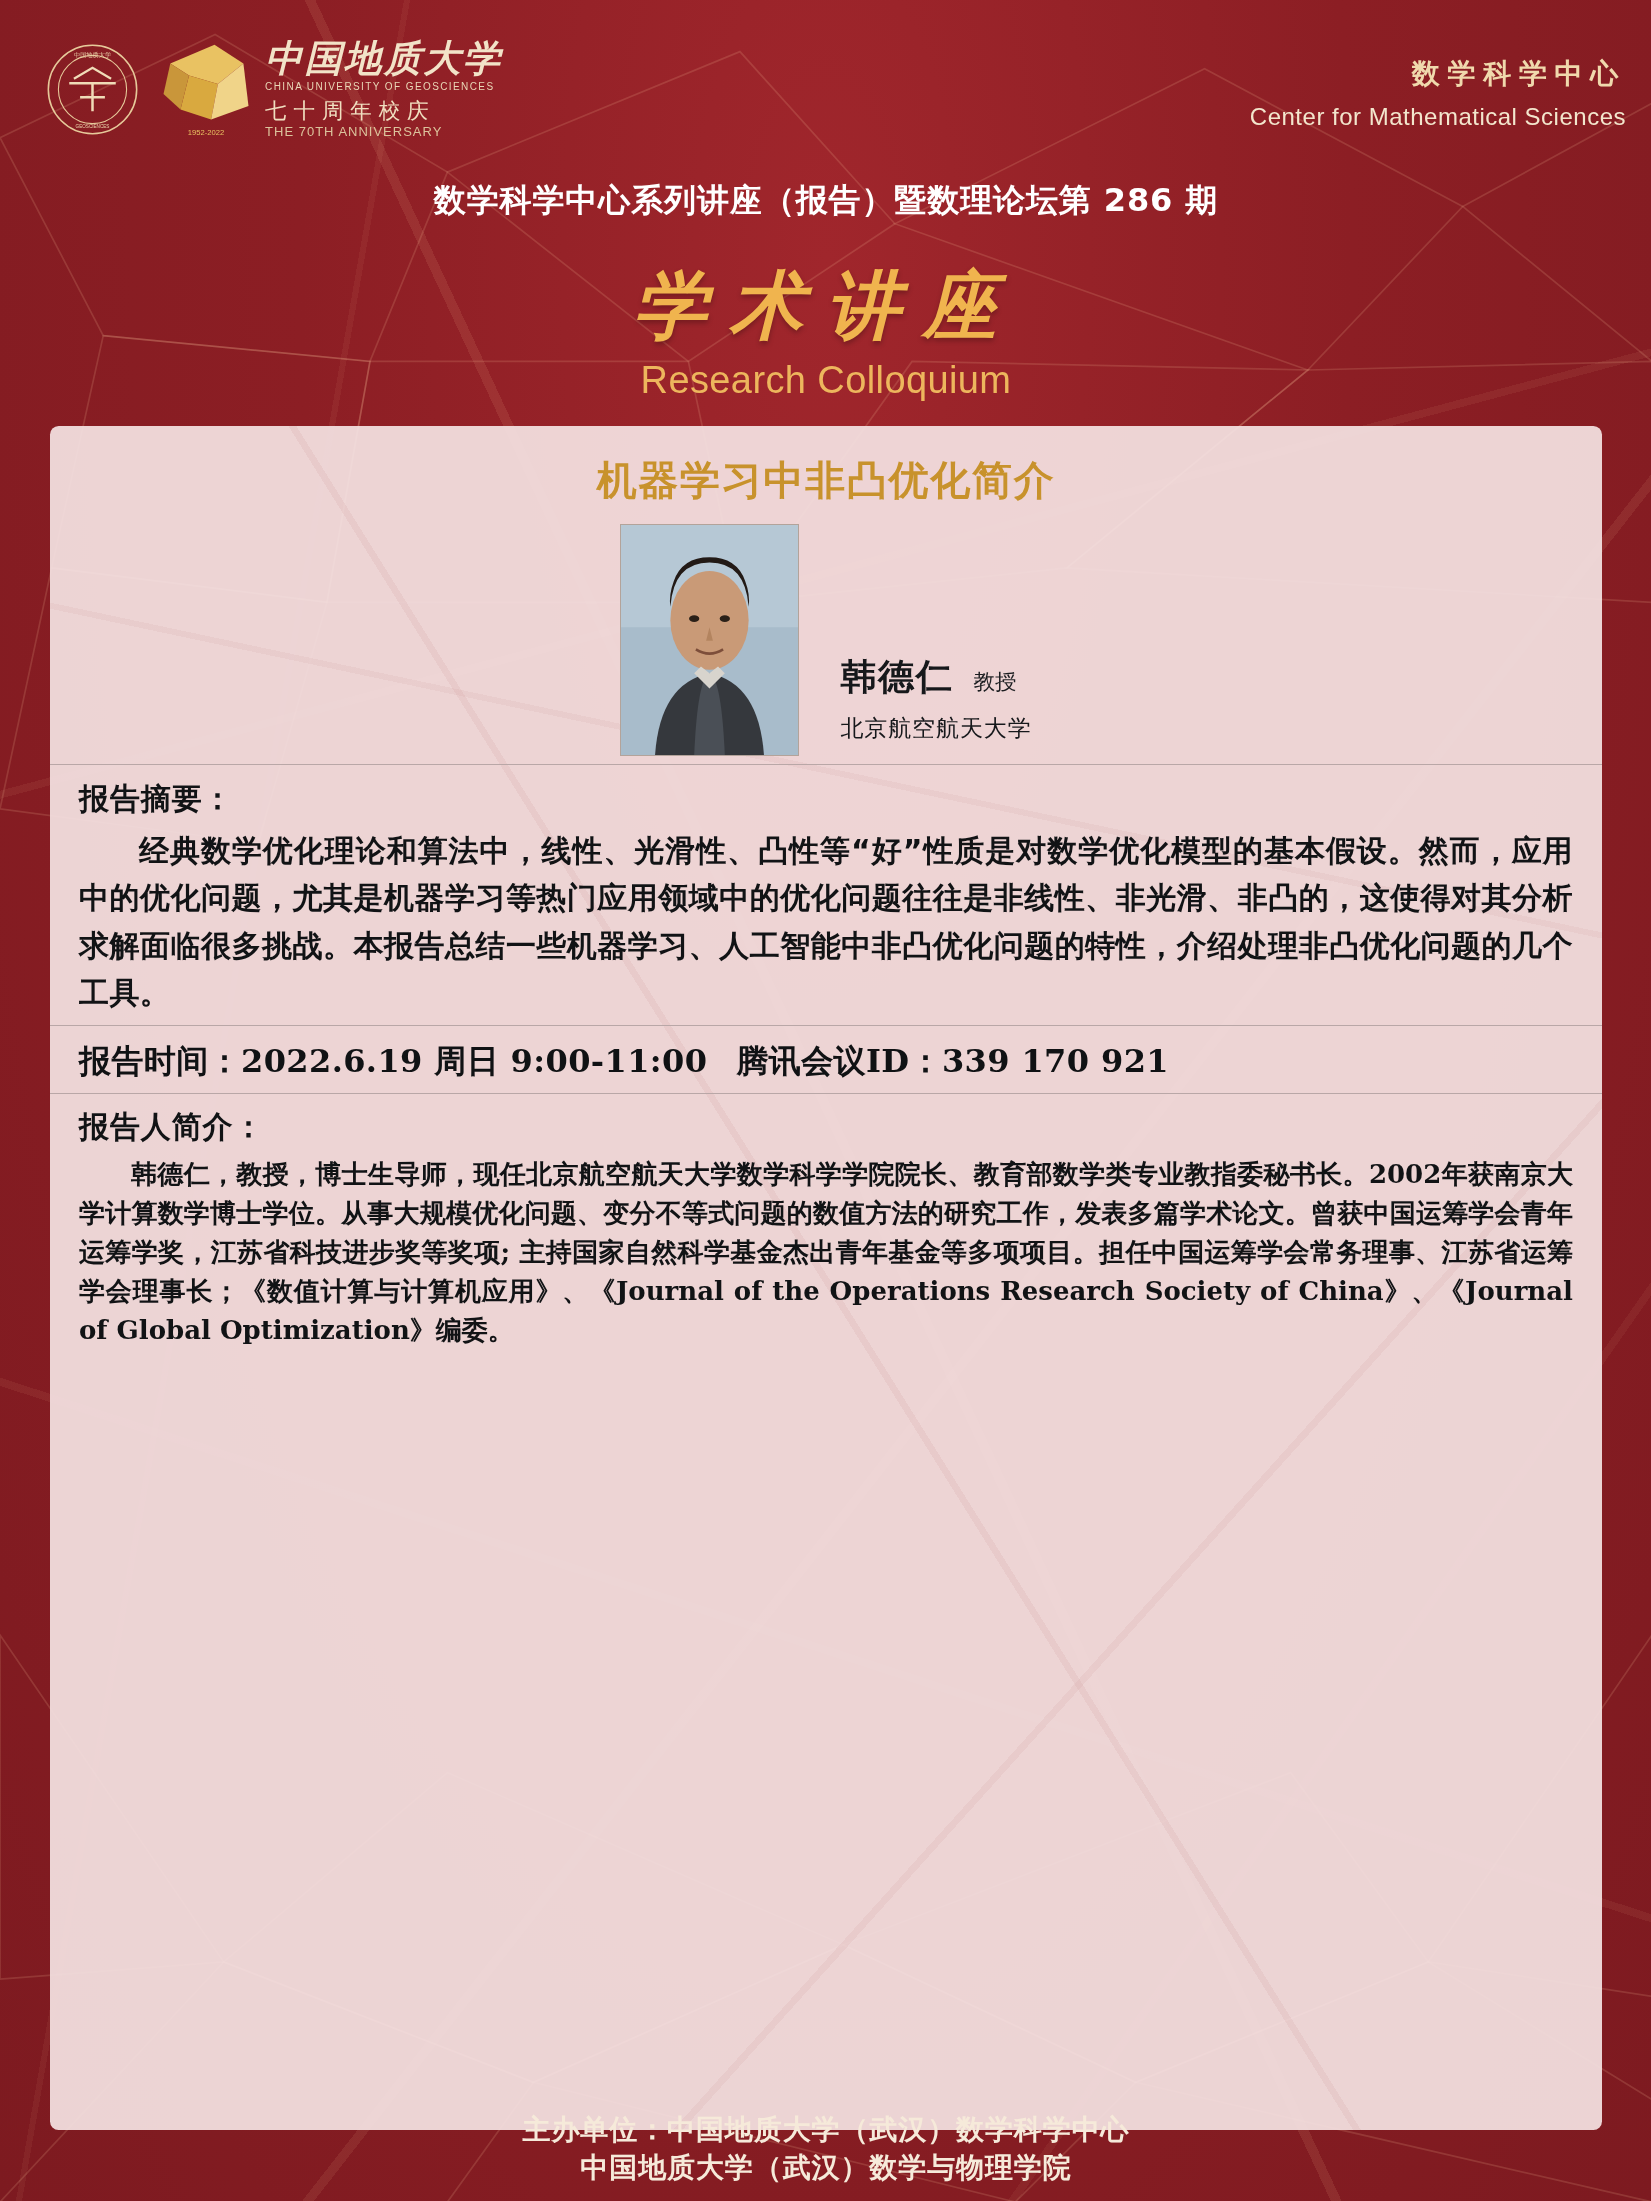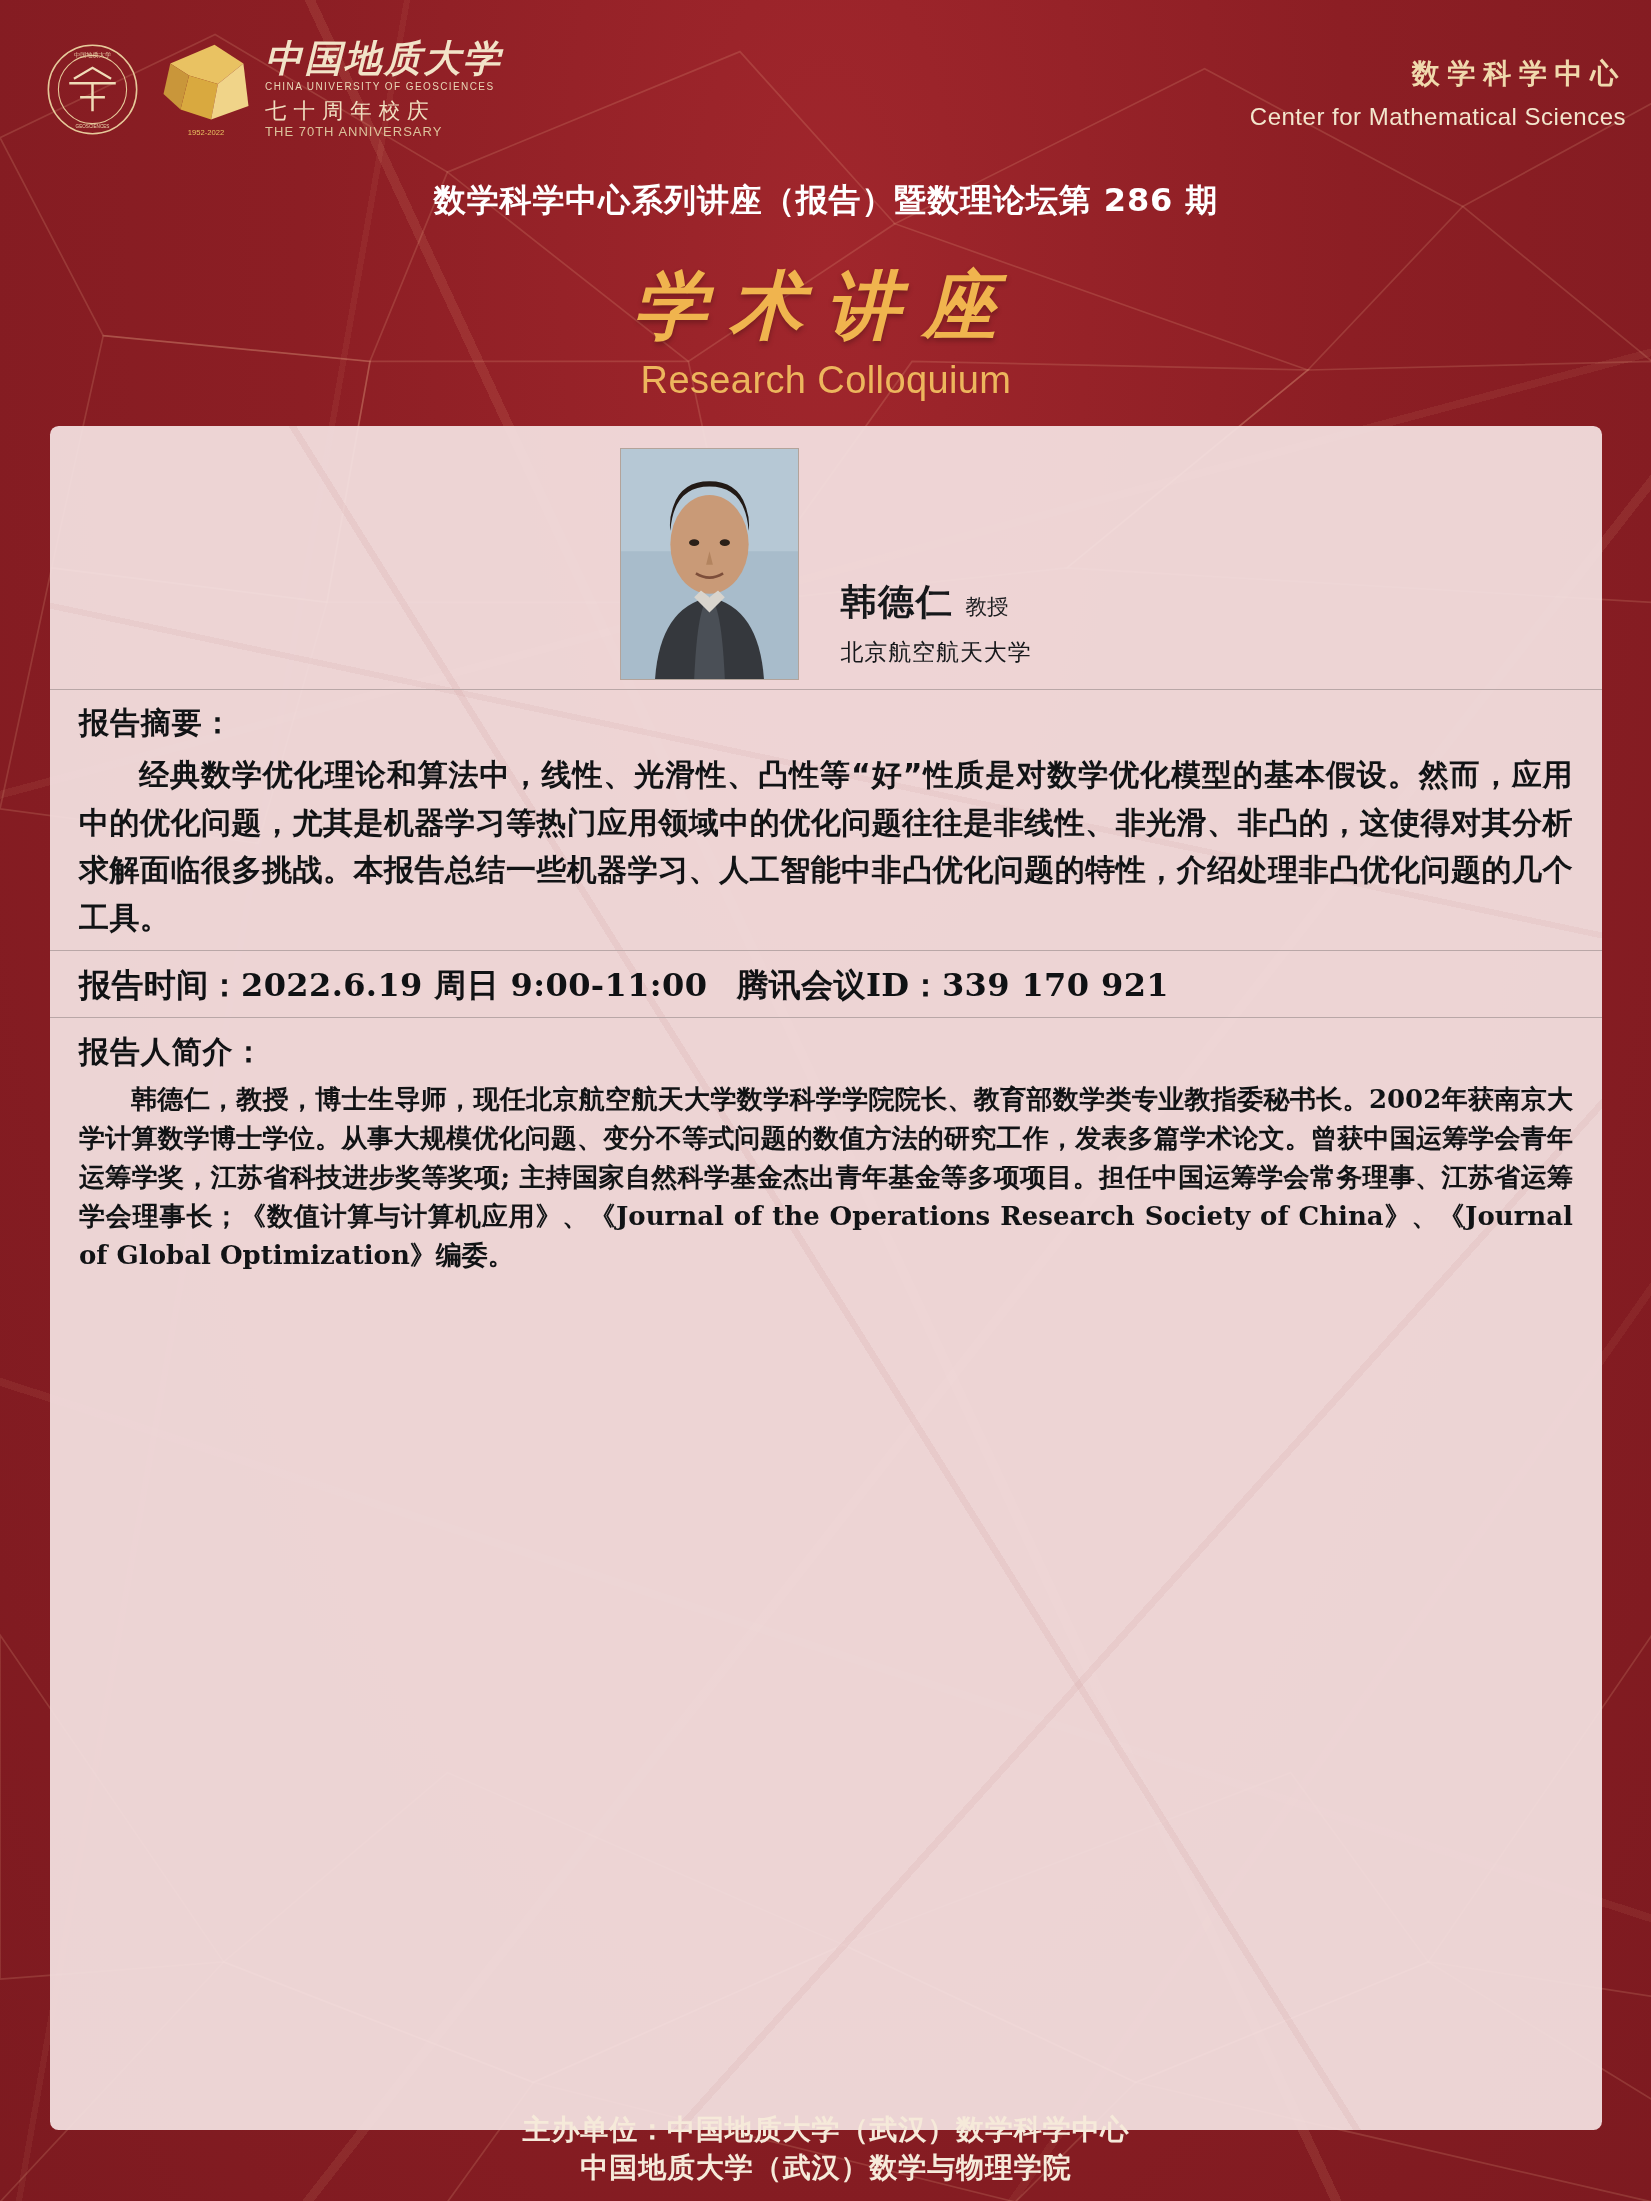--- a/index.html
+++ b/index.html
@@ -170,21 +170,21 @@
     width: 179px;
     height: 232px;
     background: linear-gradient(#b9c9d6, #9fb3c4);
     border: 0.9px solid #b3a39a;
     position: relative;
     overflow: hidden;
     flex: 0 0 auto;
   }
   .portrait svg { display: block; width: 100%; height: 100%; }
   .speaker-meta { padding-bottom: 12px; }
-  .speaker-name-line { display: flex; align-items: baseline; gap: 12px; }
+  .speaker-name-line { display: flex; align-items: baseline; gap: 20px; }
   .speaker-name {
     font-family: "DejaVu Sans", sans-serif;
     font-weight: 700;
     font-size: 36px;
     color: #16181b;
     letter-spacing: 1.7px;
   }
   .speaker-rank {
     font-family: "DejaVu Sans", sans-serif;
     font-size: 21.5px;
@@ -318,20 +318,21 @@
   </div>
 
   <div class="title-block">
     <div class="series-line">数学科学中心系列讲座（报告）暨数理论坛第 286 期</div>
     <div class="big-cn">学术讲座</div>
     <div class="big-en">Research Colloquium</div>
   </div>
 
   <div class="card">
 
+    <div class="talk-title">机器学习中非凸优化简介</div>
 
     <div class="speaker-row">
       <div class="portrait">
         <svg viewBox="0 0 208 270" preserveAspectRatio="none">
           <rect x="0" y="0" width="208" height="270" fill="#a8bccb"></rect>
           <rect x="0" y="0" width="208" height="120" fill="#b6c8d5"></rect>
           <ellipse cx="104" cy="112" rx="46" ry="58" fill="#c99a77"></ellipse>
           <path d="M58 96 q4 -52 46 -52 q42 0 46 52 q2 -14 -4 -30 q-10 -28 -42 -28 q-32 0 -42 28 q-6 16 -4 30 Z" fill="#221a16"></path>
           <ellipse cx="86" cy="110" rx="6" ry="4" fill="#2a2018"></ellipse>
           <ellipse cx="122" cy="110" rx="6" ry="4" fill="#2a2018"></ellipse>

